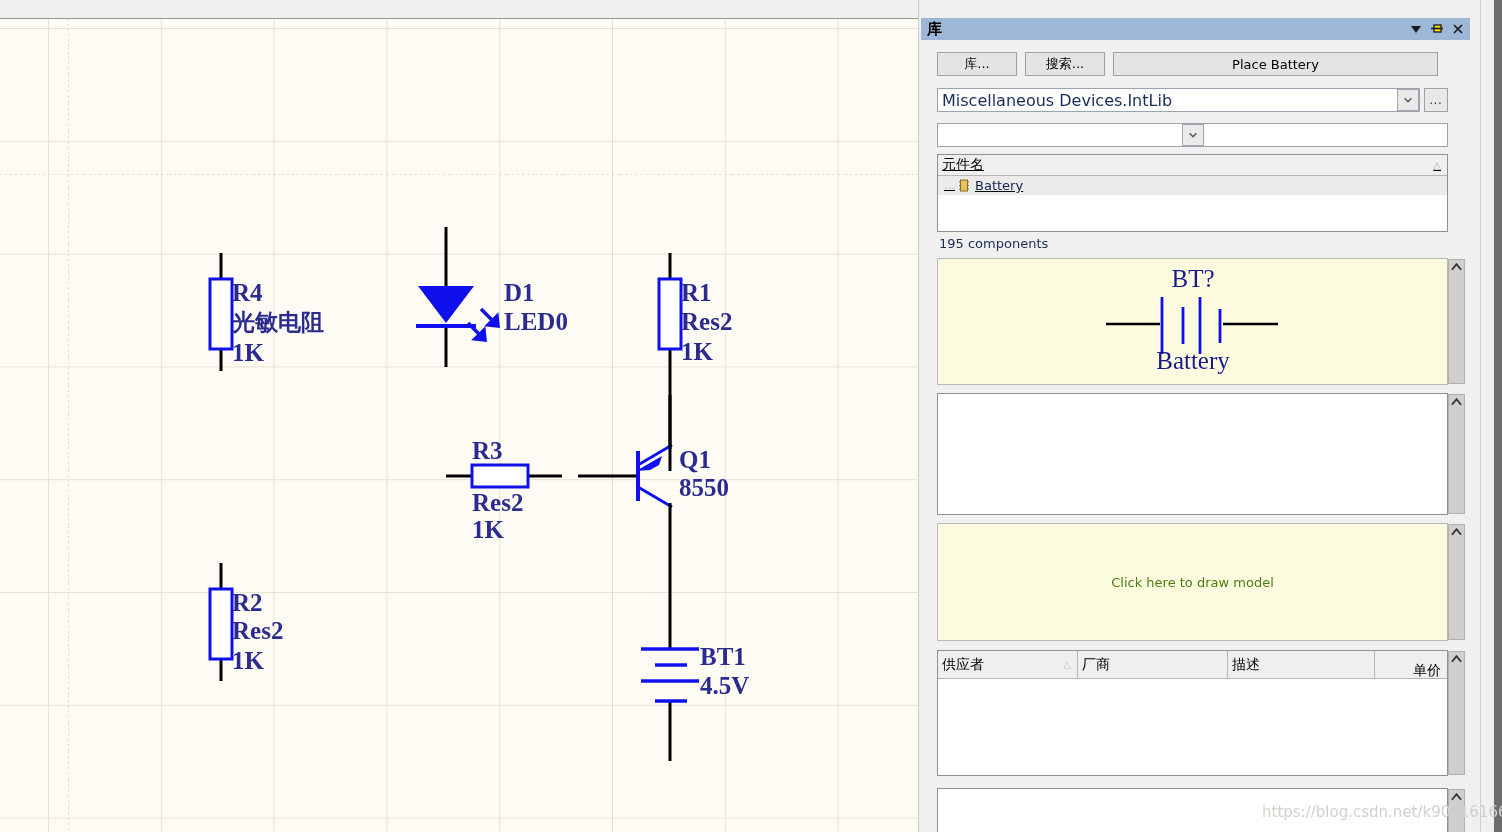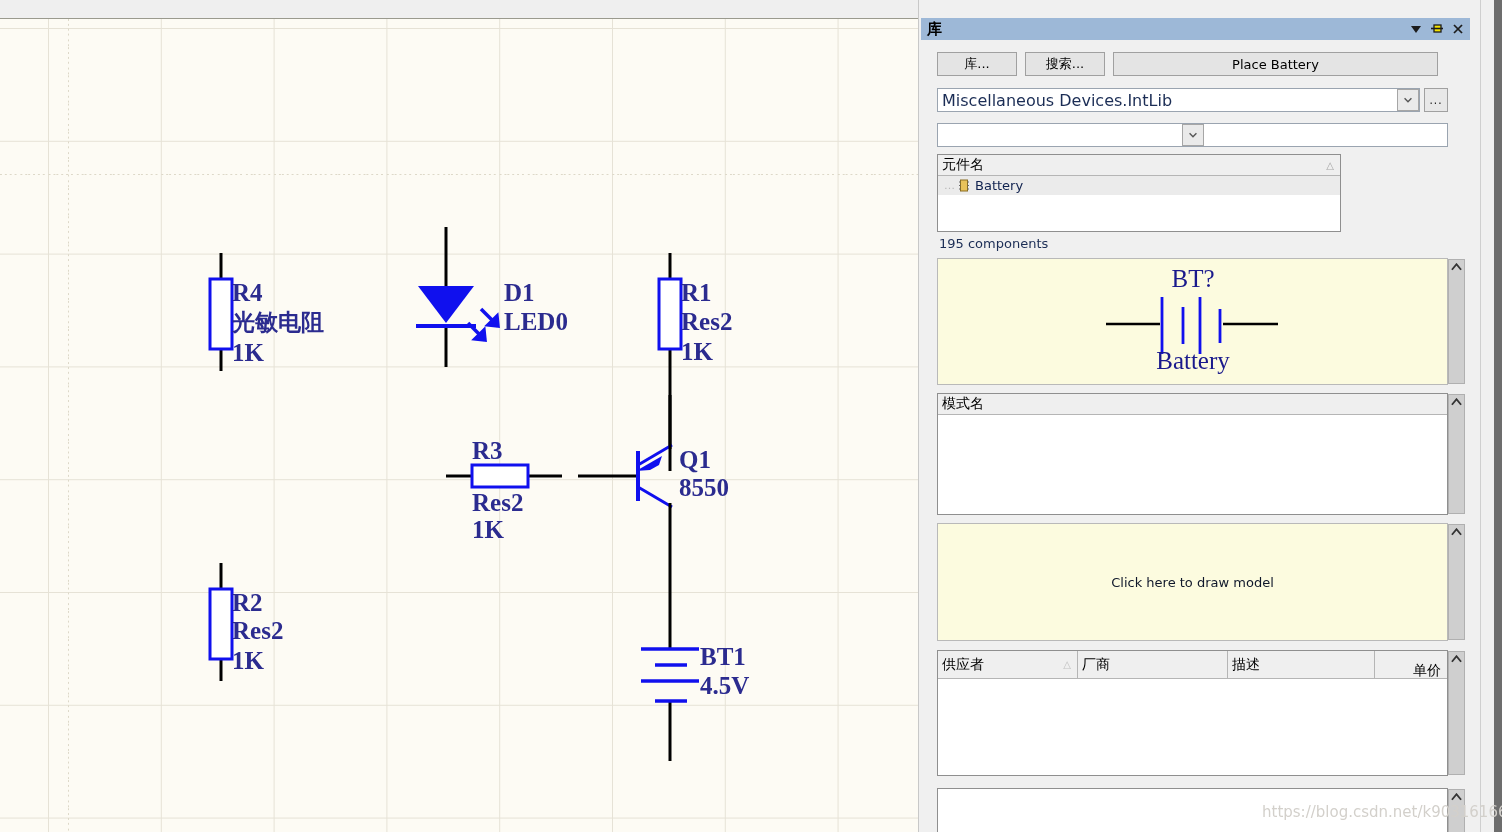--- a/index.html
+++ b/index.html
@@ -109,41 +109,41 @@
     display: flex; align-items: center; font-size: 14px; color: #000;
     font-family: "DejaVu Sans", sans-serif; padding-left: 4px;
   }
   .lb-sort { margin-left: auto; padding-right: 6px; font-size: 10px; color: #a8a8a8; }
   .lb-row {
     height: 19px; display: flex; align-items: center;
     font-size: 13px; color: #10224f; padding-left: 6px; cursor: pointer;
     font-family: "DejaVu Sans", sans-serif;
   }
   .lb-row.sel { background: #ebebeb; }
-  #list-components { top: 114px; width: 404px; height: 78px; }
+  #list-components { top: 114px; width: 511px; height: 78px; text-decoration: underline; }
   #count-label {
     position: absolute; left: 18px; top: 196px;
     font-size: 13px; color: #1b2d55; font-family: "DejaVu Sans", sans-serif;
   }
 
   .sect { position: absolute; left: 16px; }
   .sect-scroll {
     position: absolute; right: -18px; top: 0; width: 17px; height: 100%;
     background: #cfcfcf; border: 1px solid #b0b0b0;
     display: flex; justify-content: center; padding-top: 3px; cursor: pointer;
   }
   .preview {
     background: #fcfbdf; border: 1px solid #b9b9b9;
   }
   #sym-preview { top: 218px; width: 511px; height: 127px; }
   #list-models { top: 353px; width: 511px; height: 122px; }
   #model-draw { top: 483px; width: 511px; height: 118px; }
   #draw-hint {
     width: 100%; height: 100%; display: flex; align-items: center; justify-content: center;
-    font-size: 13px; color: #0f172a; font-family: "DejaVu Sans", sans-serif; cursor: pointer;
+    font-size: 13px; color: #4d7c0f; font-family: "DejaVu Sans", sans-serif; cursor: pointer;
   }
 
   #supplier-table {
     position: absolute; left: 16px; top: 610px; width: 511px; height: 126px;
     background: #fff; border: 1px solid #8f8f8f;
   }
   .tbl-head { display: flex; height: 28px; background: #efefef; border-bottom: 1px solid #b5b5b5; }
   .th {
     display: flex; align-items: center; font-size: 14px; color: #000;
     font-family: "DejaVu Sans", sans-serif; padding-left: 4px;
@@ -370,23 +370,20 @@
           <text x="255" y="110" text-anchor="middle" fill="#1a1a8c" font-family="'Liberation Serif', serif" font-size="25" id="prev-name">Battery</text>
         </svg>
         <div class="sect-scroll">
           <svg viewBox="0 0 12 8" width="11" height="8">
               <polyline points="1,7 6,1 11,7" fill="none" stroke="#333" stroke-width="2"></polyline>
             </svg>
         </div>
       </div>
 
       <div id="list-models" class="sect listbox">
-        <div class="lb-header">
-          <span>模式名</span>
-        </div>
         <div class="sect-scroll">
           <svg viewBox="0 0 12 8" width="11" height="8">
               <polyline points="1,7 6,1 11,7" fill="none" stroke="#333" stroke-width="2"></polyline>
             </svg>
         </div>
       </div>
 
       <div id="model-draw" class="sect preview">
         <div id="draw-hint">Click here to draw model</div>
         <div class="sect-scroll">

